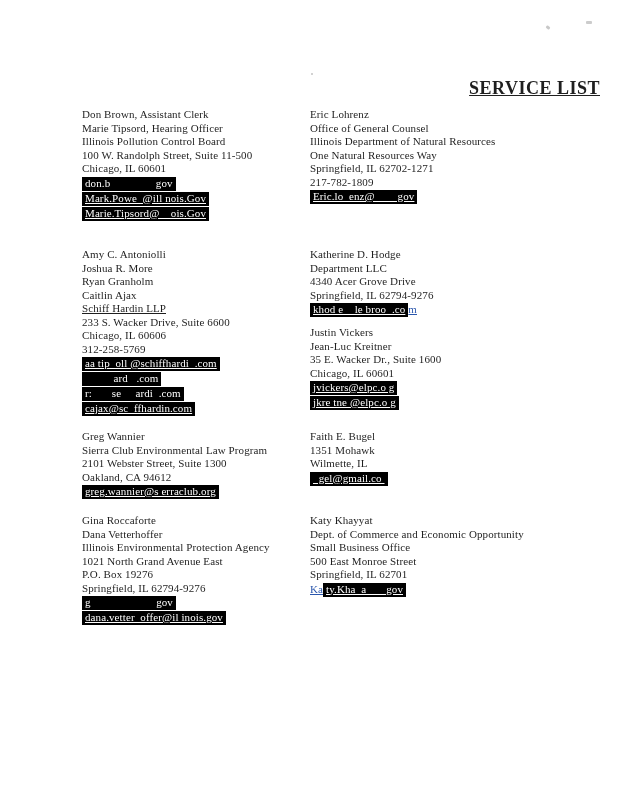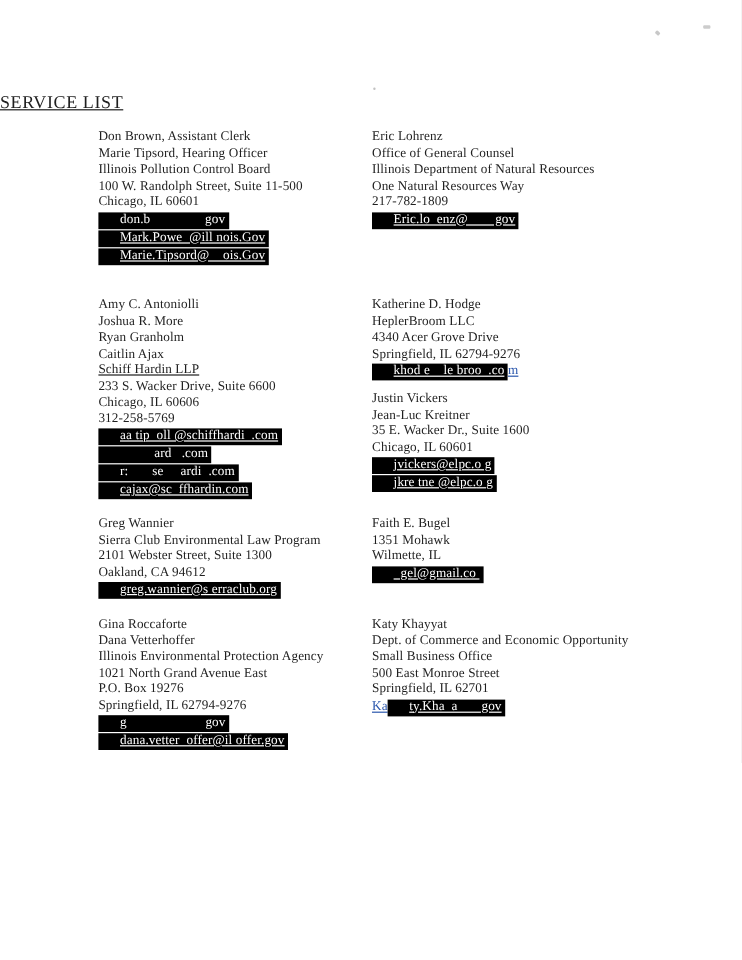--- a/index.html
+++ b/index.html
@@ -2,31 +2,31 @@
 <html><head>
 <meta charset="utf-8">
 <style>
   html,body{margin:0;padding:0;background:#e8e8e8;}
   .page{
     position:relative;width:618px;height:800px;background:#ffffff;
     font-family:"Liberation Serif","DejaVu Serif",serif;
     color:#1f1f1f;overflow:hidden;margin:0 auto;
   }
   .title{
-    position:absolute;top:78px;left:0;width:600px;text-align:left;
-    font-weight:normal;font-size:15px;letter-spacing:0.5px;
+    position:absolute;top:78px;left:0;width:600px;text-align:right;
+    font-weight:bold;font-size:18px;letter-spacing:0.5px;
     text-decoration:underline;
   }
   .block{position:absolute;font-size:11px;line-height:13.5px;letter-spacing:0.1px;}
   .line{white-space:pre;}
   .line.u{text-decoration:underline;}
   .line.rl{line-height:15px;}
   .redact{
     display:inline-block;background:#000000;color:#ffffff;
-    padding:0 3px 1px 18px;line-height:13px;
+    padding:0 3px 1px 3px;line-height:13px;
   }
   .redact.u{text-decoration:underline;}
   .blue{color:#2b57ad;text-decoration:underline;white-space:pre;}
   .speck{position:absolute;background:#9a9a9a;border-radius:1px;}
   .speck.s1{left:546px;top:26px;width:4px;height:3px;opacity:.55;transform:rotate(40deg);}
   .speck.s2{left:586px;top:21px;width:6px;height:3px;opacity:.5;}
   .speck.s3{left:311px;top:73px;width:2px;height:2px;opacity:.6;}
 </style>
 </head>
 <body>
@@ -47,40 +47,41 @@
         <div class="line">Chicago, IL 60601</div>
         <div class="line rl"><span class="redact">don.b                gov</span></div>
         <div class="line rl"><span class="redact u">Mark.Powe  @ill nois.Gov</span></div>
         <div class="line rl"><span class="redact u">Marie.Tipsord@    ois.Gov</span></div>
       </div>
       <div class="block" style="left: 310px; top: 108px;">
         <div class="line">Eric Lohrenz</div>
         <div class="line">Office of General Counsel</div>
         <div class="line">Illinois Department of Natural Resources</div>
         <div class="line">One Natural Resources Way</div>
+        <div class="line">Springfield, IL 62702-1271</div>
         <div class="line">217-782-1809</div>
         <div class="line rl"><span class="redact u">Eric.lo  enz@        gov</span></div>
       </div>
       <div class="block" style="left: 82px; top: 248px;">
         <div class="line">Amy C. Antoniolli</div>
         <div class="line">Joshua R. More</div>
         <div class="line">Ryan Granholm</div>
         <div class="line">Caitlin Ajax</div>
         <div class="line u">Schiff Hardin LLP</div>
         <div class="line">233 S. Wacker Drive, Suite 6600</div>
         <div class="line">Chicago, IL 60606</div>
         <div class="line">312-258-5769</div>
         <div class="line rl"><span class="redact u">aa tip  oll @schiffhardi  .com</span></div>
         <div class="line rl"><span class="redact">          ard   .com</span></div>
         <div class="line rl"><span class="redact">r:       se     ardi  .com</span></div>
         <div class="line rl"><span class="redact u">cajax@sc  ffhardin.com</span></div>
       </div>
       <div class="block" style="left: 310px; top: 248px;">
         <div class="line">Katherine D. Hodge</div>
-        <div class="line">HeplerBroom LLC</div>
+        <div class="line">Department LLC</div>
         <div class="line">4340 Acer Grove Drive</div>
         <div class="line">Springfield, IL 62794-9276</div>
         <div class="line rl"><span class="redact u">khod e    le broo  .co</span><span class="blue">m</span></div>
       </div>
       <div class="block" style="left: 310px; top: 326px;">
         <div class="line">Justin Vickers</div>
         <div class="line">Jean-Luc Kreitner</div>
         <div class="line">35 E. Wacker Dr., Suite 1600</div>
         <div class="line">Chicago, IL 60601</div>
         <div class="line rl"><span class="redact u">jvickers@elpc.o g</span></div>
@@ -100,21 +101,21 @@
         <div class="line rl"><span class="redact u">  gel@gmail.co </span></div>
       </div>
       <div class="block" style="left: 82px; top: 514px;">
         <div class="line">Gina Roccaforte</div>
         <div class="line">Dana Vetterhoffer</div>
         <div class="line">Illinois Environmental Protection Agency</div>
         <div class="line">1021 North Grand Avenue East</div>
         <div class="line">P.O. Box 19276</div>
         <div class="line">Springfield, IL 62794-9276</div>
         <div class="line rl"><span class="redact">g                       gov</span></div>
-        <div class="line rl"><span class="redact u">dana.vetter  offer@il offer.gov</span></div>
+        <div class="line rl"><span class="redact u">dana.vetter  offer@il inois.gov</span></div>
       </div>
       <div class="block" style="left: 310px; top: 514px;">
         <div class="line">Katy Khayyat</div>
         <div class="line">Dept. of Commerce and Economic Opportunity</div>
         <div class="line">Small Business Office</div>
         <div class="line">500 East Monroe Street</div>
         <div class="line">Springfield, IL 62701</div>
         <div class="line rl"><span class="blue">Ka</span><span class="redact u">ty.Kha  a       gov</span></div>
       </div>
     </div>

